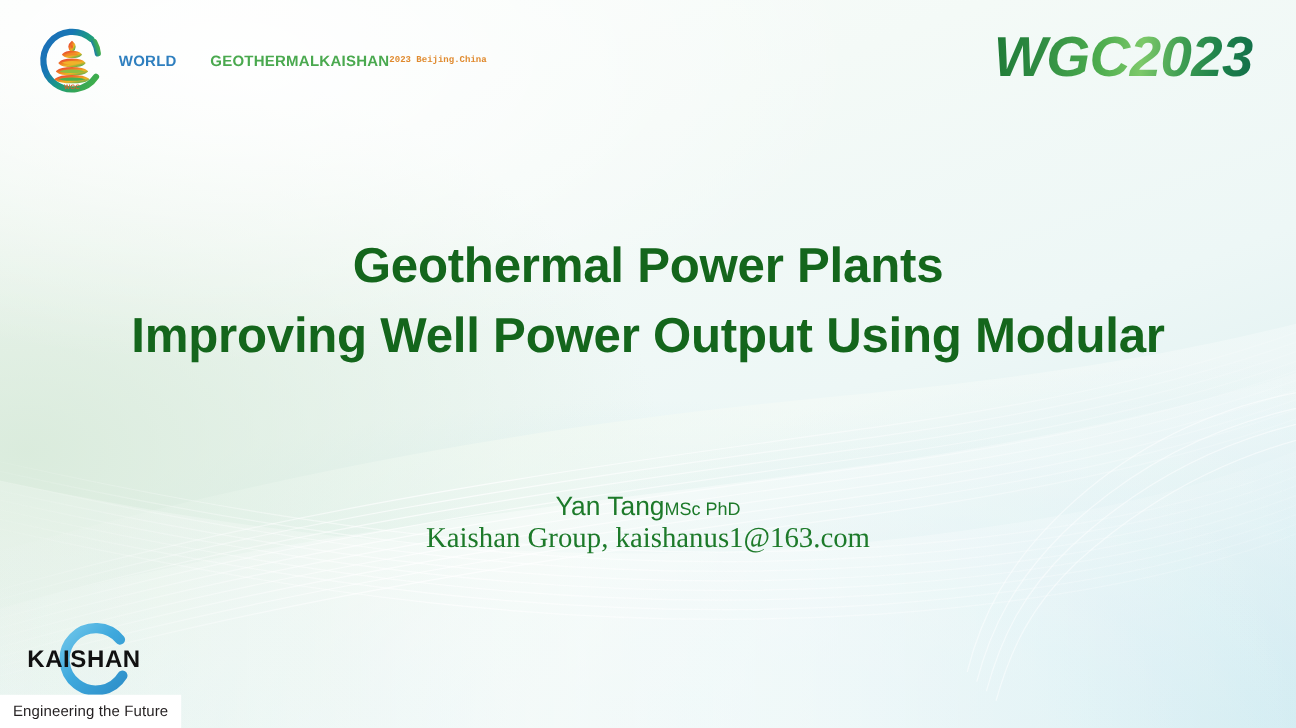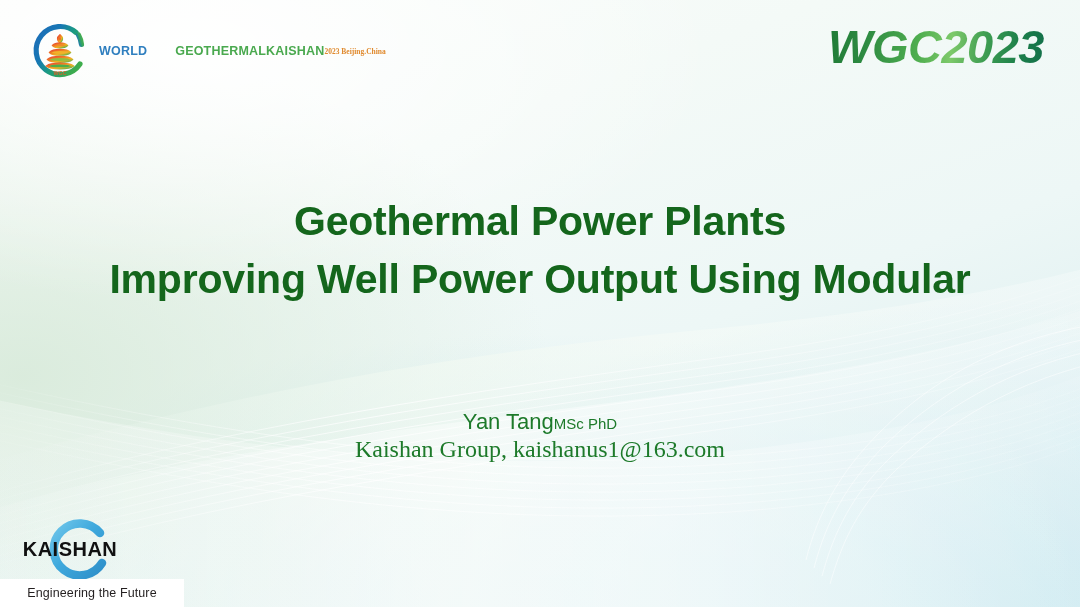--- a/index.html
+++ b/index.html
@@ -38,21 +38,21 @@
     font-size:12.5px;
     line-height:13.5px;
     letter-spacing:0.2px;
     color:#3aa05a;
     white-space:nowrap;
   }
   .wgc-w.l1 { color:#2f7fbf; }
   .wgc-w.l2 { color:#4aa94f;margin-left:28px; }
   .wgc-w.l3 { color:#4aa94f; }
   .wgc-sub {
-    font-family:Liberation Serif, serif;
+    font-family:Liberation Mono, monospace;
     font-weight:bold;
     font-size:7.5px;
     line-height:11px;
     color:#e08a2e;
     white-space:nowrap;
     margin-top:1px;
   }
 
   .wgc2023 {
     position:absolute; right:36px; top:22px;
@@ -118,21 +118,21 @@
     position:absolute;
     left:0px; bottom:0px;
     width:156px; height:90px;
   }
   .kaishan-mark {
     position:absolute; left:14px; top:0px;
     width:124px; height:62px;
   }
   .kaishan-band {
     position:absolute; left:0; bottom:0;
-    width:184px; height:28px;
+    width:151px; height:28px;
     background:#ffffff;
     display:flex; align-items:center; justify-content:center;
   }
   .kaishan-tag {
     font-family:"Liberation Sans", sans-serif;
     font-size:12.5px;
     color:#231f20;
     letter-spacing:0.1px;
     white-space:nowrap;
   }

